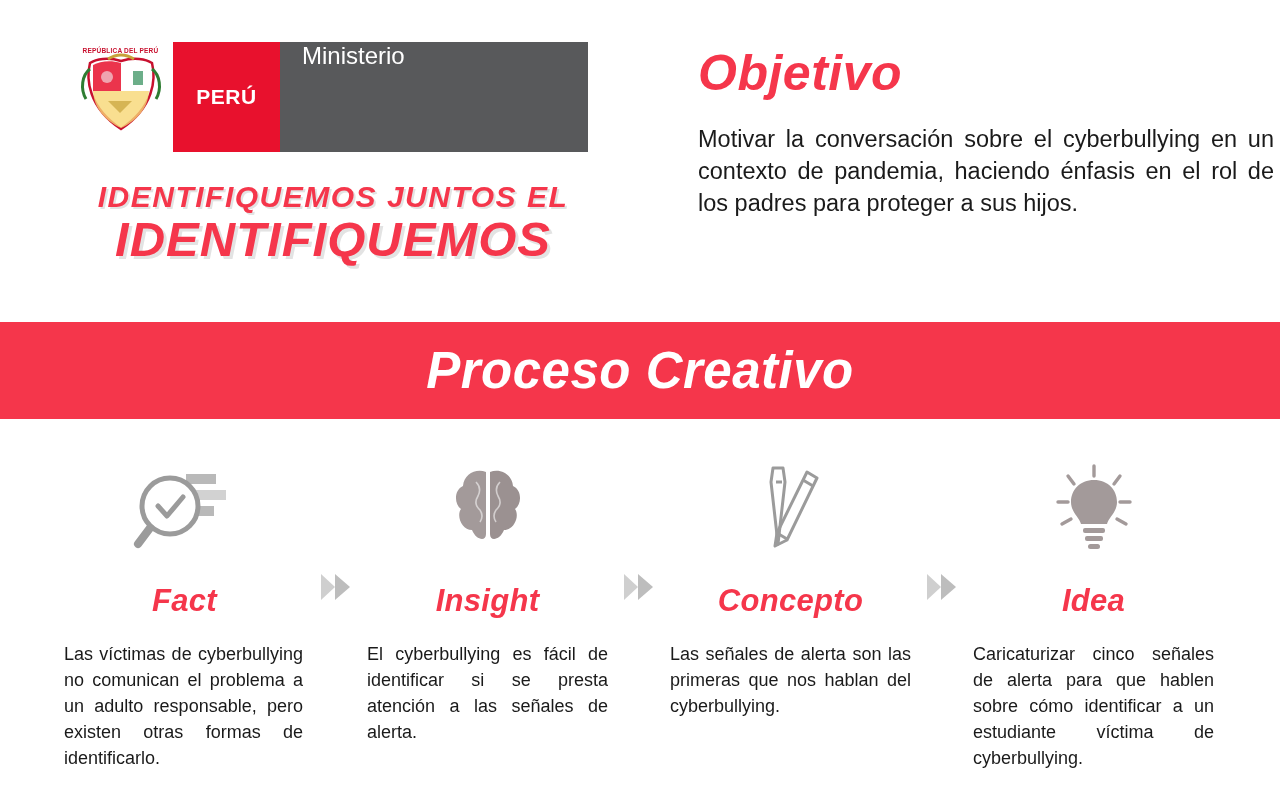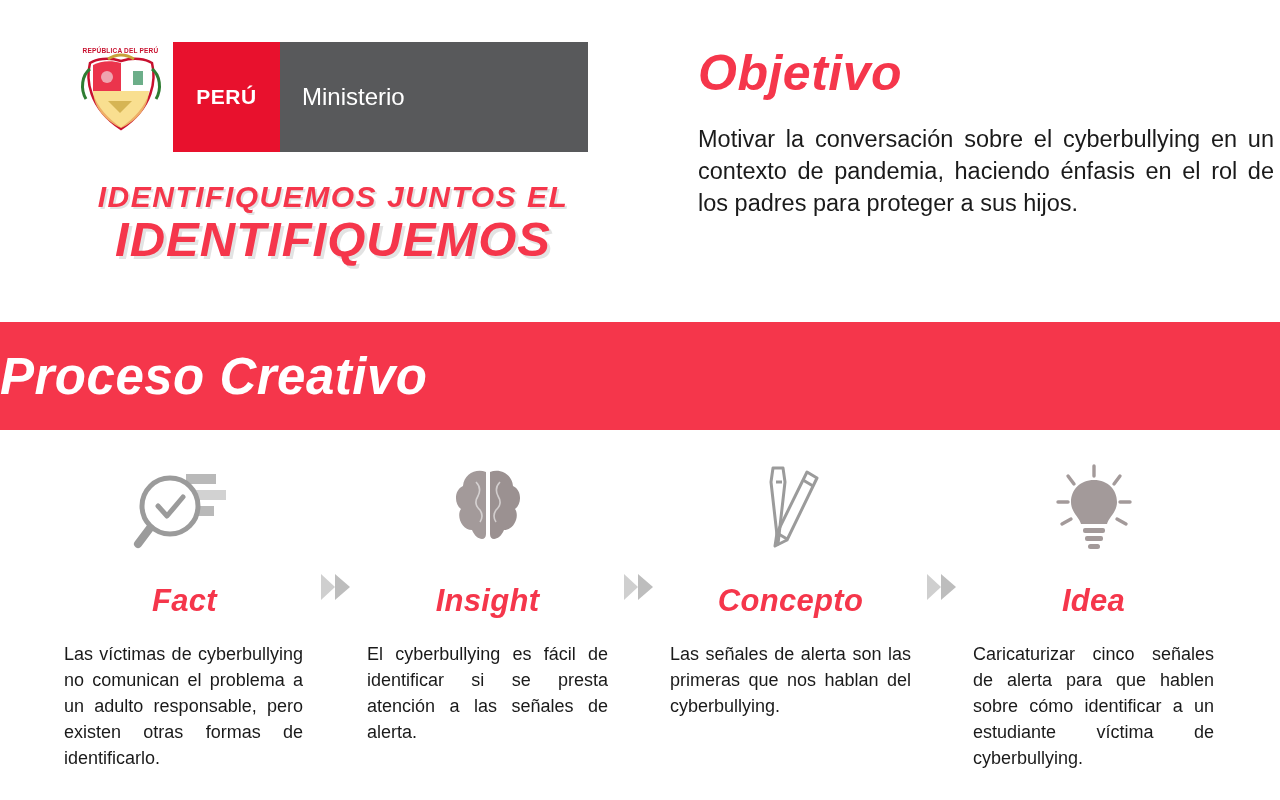--- a/index.html
+++ b/index.html
@@ -29,21 +29,21 @@
   }
   .peru-cell {
     width: 107px; height: 110px; background: #e8112d;
     display: flex; align-items: center; justify-content: center;
   }
   .peru-cell span {
     color: #fff; font-size: 21px; font-weight: bold; letter-spacing: .5px;
   }
   .minedu-cell {
     flex: 1; height: 110px; background: #58595b;
-    display: flex; flex-direction: column; justify-content: center;
+    display: flex; flex-direction: column; 
     padding-left: 22px;
   }
   .minedu-cell .l1, .minedu-cell .l2 {
     color: #fff; font-size: 24px; line-height: 1.16; font-weight: 400;
   }
 
   .campaign { margin-top: 28px; width: 530px; text-align: center; }
   .campaign .line1 {
     font-size: 30px; font-weight: 800; font-style: italic;
     color: #f5364b; letter-spacing: 1.5px;
@@ -61,22 +61,22 @@
     font-size: 50px; font-style: italic; font-weight: bold;
     color: #f5364b; letter-spacing: .5px;
   }
   .objective p {
     margin: 0; font-size: 23.5px; line-height: 1.36; color: #1a1a1a;
     text-align: justify; text-justify: inter-word;
   }
 
   
   .banner {
-    position: absolute; left: 0; top: 322px; width: 1280px; height: 108px;
-    background: #f5364b; display: flex; align-items: center; 
+    position: absolute; left: 0; top: 322px; width: 1280px; height: 97px;
+    background: #f5364b; display: flex; align-items: center; justify-content: center;
   }
   .banner h2 {
     margin: 0; color: #fff; font-size: 51px; font-weight: bold; font-style: italic;
     letter-spacing: .5px;
   }
 
   
   .process {
     position: absolute; left: 0; top: 430px; width: 1280px; height: 318px;
   }

